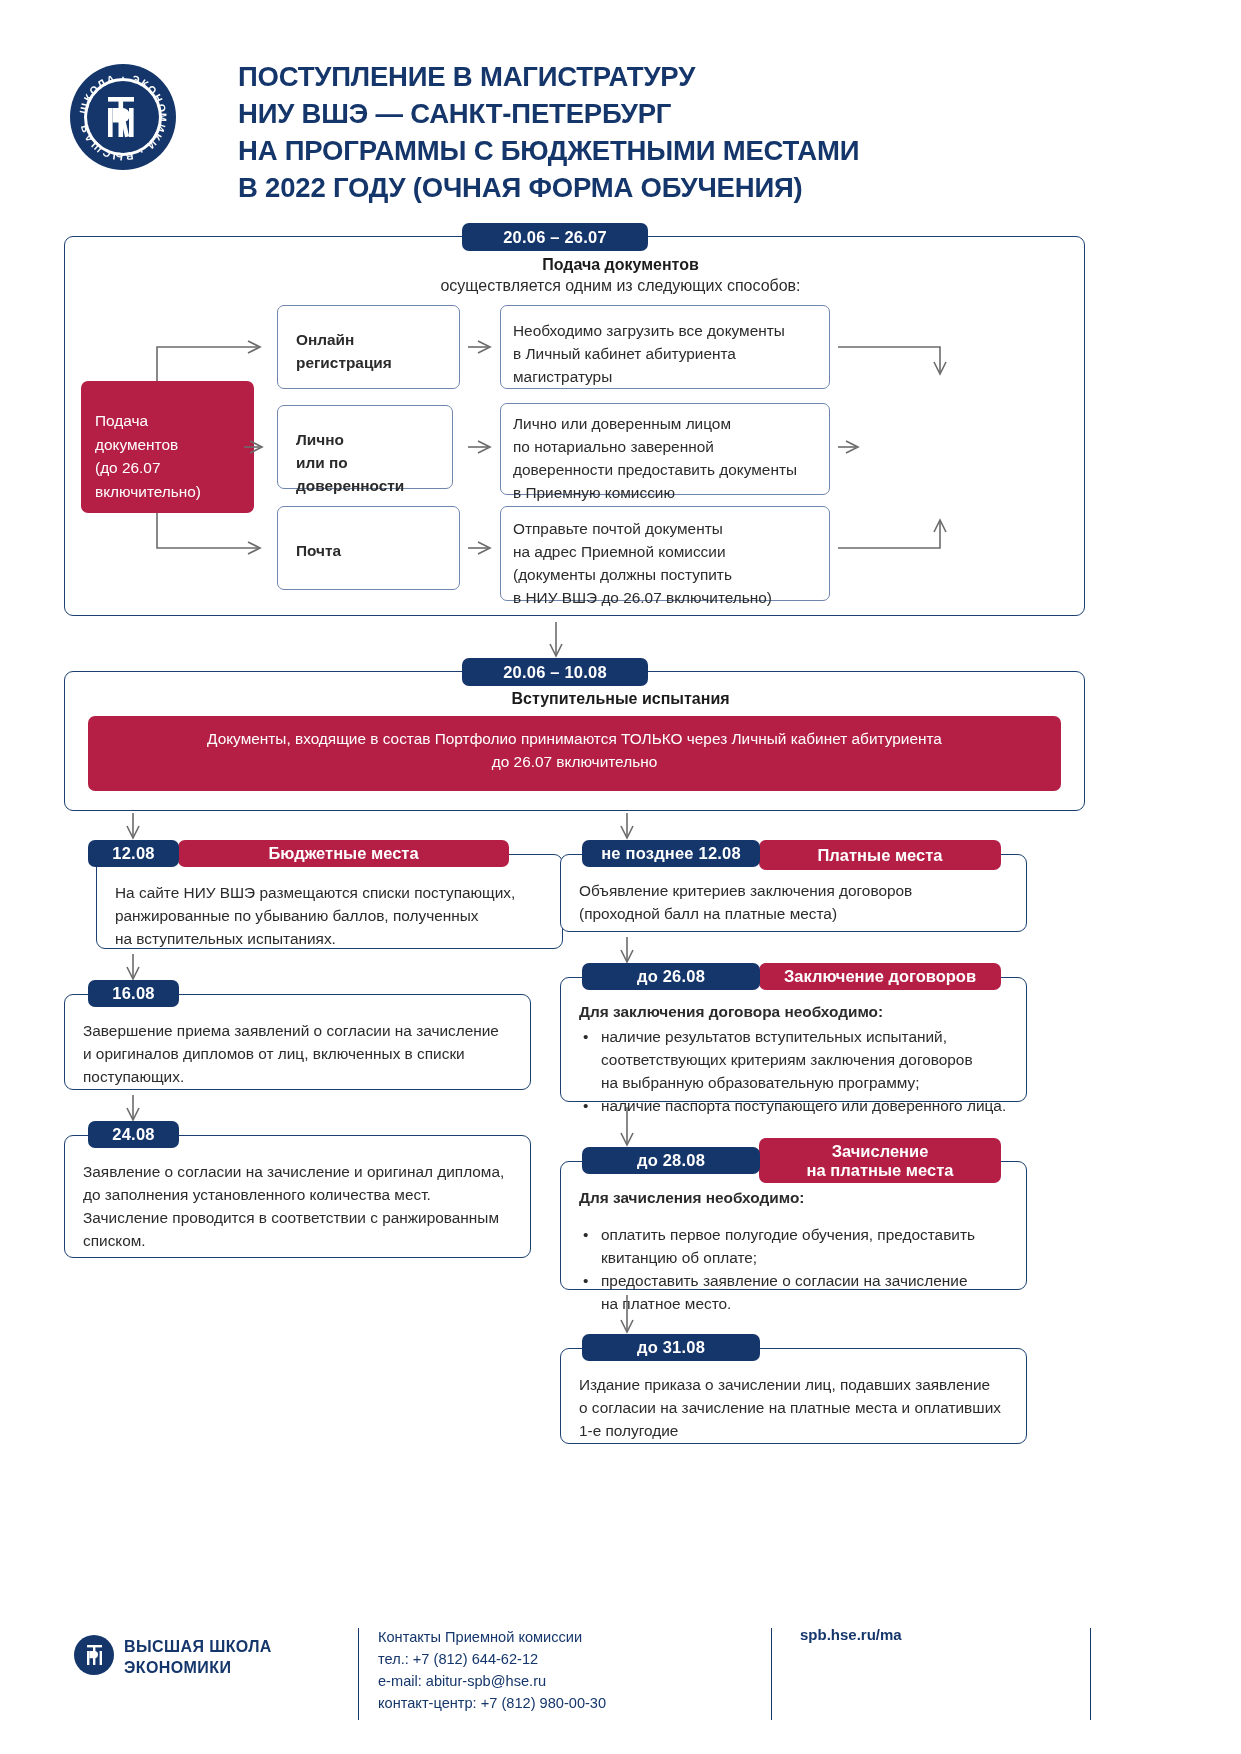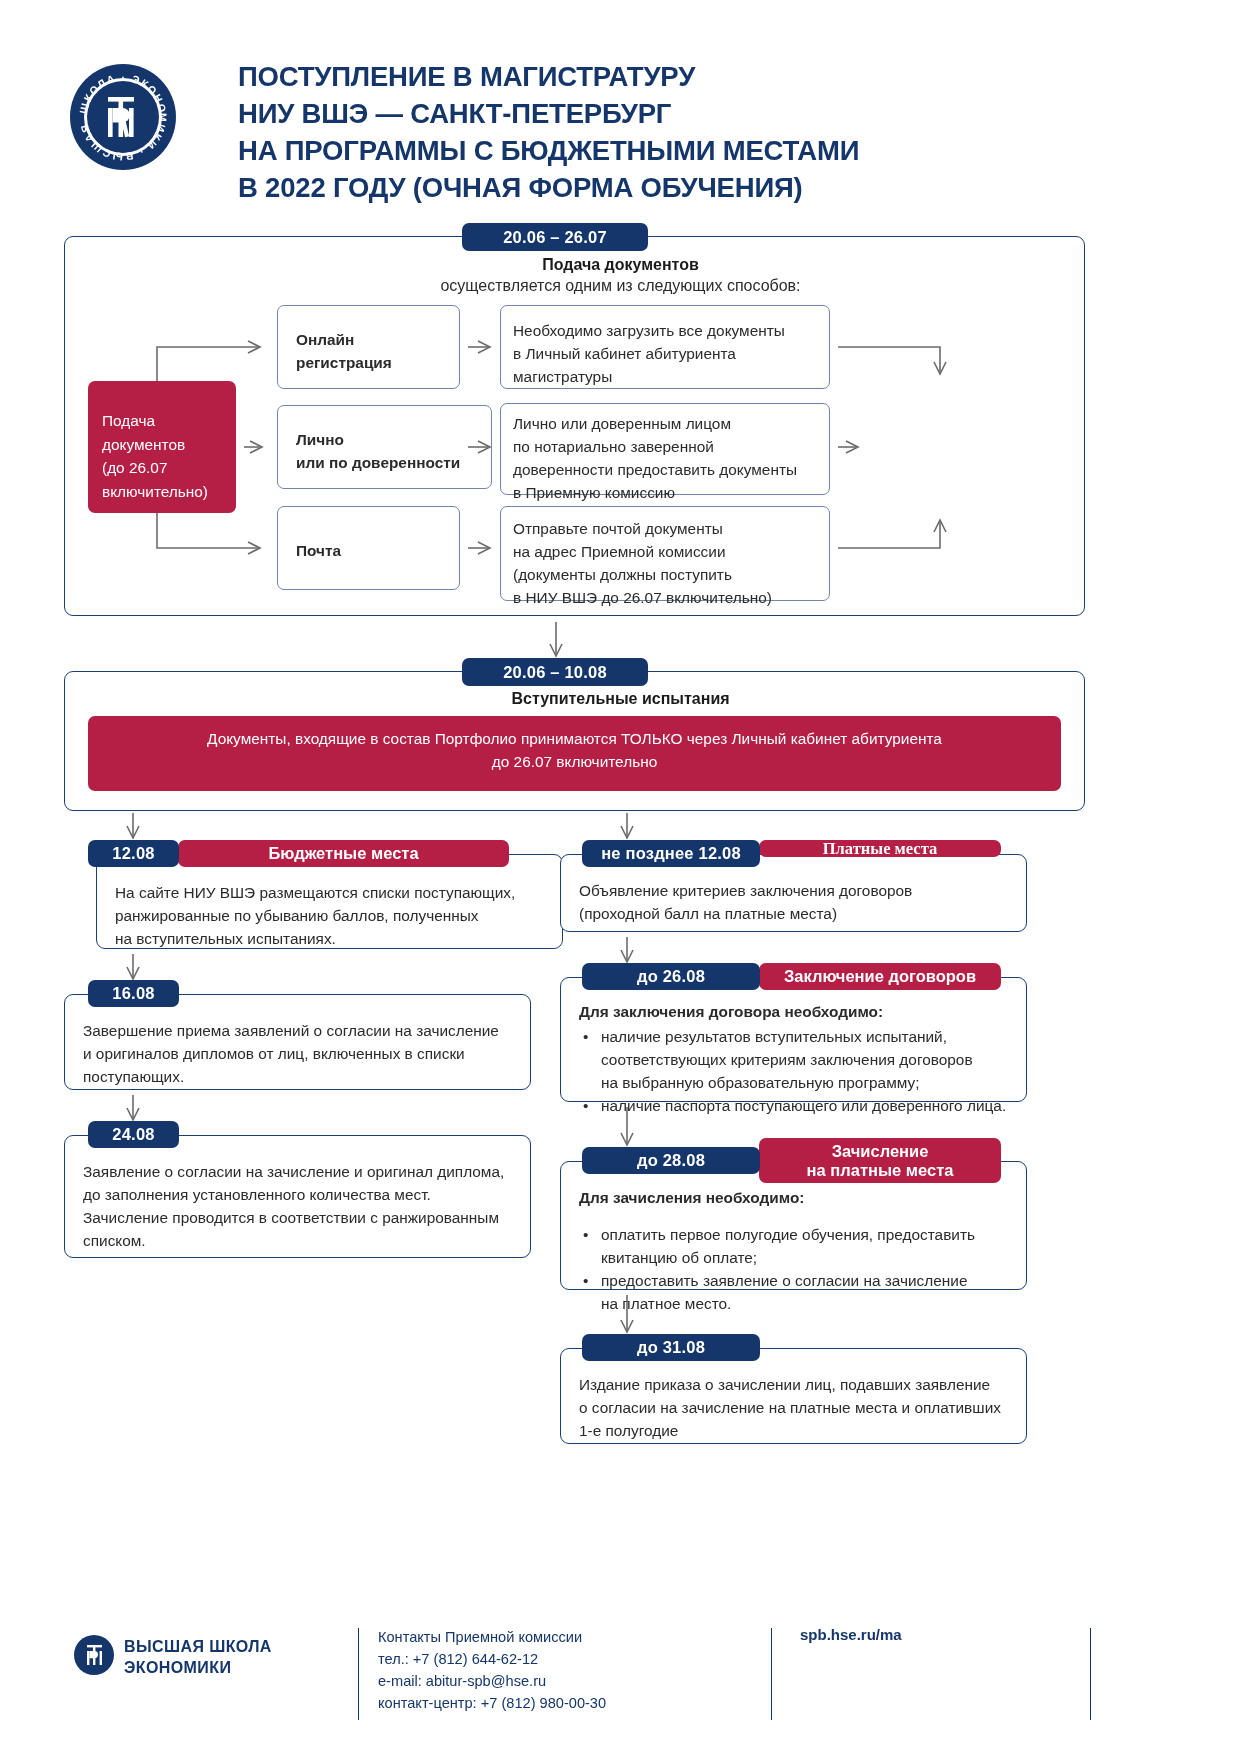--- a/index.html
+++ b/index.html
@@ -195,33 +195,33 @@
 В 2022 ГОДУ (ОЧНАЯ ФОРМА ОБУЧЕНИЯ)</div>
   </div>
 
   <div class="panel" style="left:64px; top:236px; width:1021px; height:380px;"></div>
 
   <div class="pill" style="left:462px; top:223px; width:186px; height:28px;">20.06 – 26.07</div>
 
   <div class="section-caption" style="left:0; top:256px;">Подача документов</div>
   <div class="section-sub" style="left:0; top:277px;">осуществляется одним из следующих способов:</div>
 
-  <div class="crimson-box" style="left:88px; top:381px; width:148px; height:132px; padding:28px 0 0 14px;">
+  <div class="crimson-box" style="left:81px; top:381px; width:173px; height:132px; padding:28px 0 0 14px;">
     <div class="txt txt-white" style="font-size:15.4px; line-height:23.5px;">Подача
 документов
 (до 26.07
 включительно)</div>
   </div>
 
 
   <div class="subbox" style="left:277px; top:305px; width:183px; height:84px; padding:22px 0 0 18px;">
     <div class="txt txt-bold">Онлайн
 регистрация</div>
   </div>
-  <div class="subbox" style="left:277px; top:405px; width:215px; height:84px; padding:22px 0 0 18px;">
+  <div class="subbox" style="left:277px; top:405px; width:176px; height:84px; padding:22px 0 0 18px;">
     <div class="txt txt-bold">Лично
 или по доверенности</div>
   </div>
   <div class="subbox" style="left:277px; top:506px; width:183px; height:84px; padding:32px 0 0 18px;">
     <div class="txt txt-bold">Почта</div>
   </div>
 
   <div class="subbox" style="left:500px; top:305px; width:330px; height:84px; padding:13px 0 0 12px;">
     <div class="txt">Необходимо загрузить все документы
 в Личный кабинет абитуриента
@@ -301,21 +301,21 @@
 
   <div class="pill" style="left:88px; top:1121px; width:91px; height:27px;">24.08</div>
   <div class="panel" style="left:64px; top:1135px; width:467px; height:123px; padding:24px 0 0 18px;">
     <div class="txt">Заявление о согласии на зачисление и оригинал диплома,
 до заполнения установленного количества мест.
 Зачисление проводится в соответствии с ранжированным
 списком.</div>
   </div>
 
   <div class="pill" style="left:582px; top:840px; width:178px; height:27px;">не позднее 12.08</div>
-  <div class="tag-crimson" style="left:759px; top:840px; width:242px; height:17px;font-family:Liberation Serif, serif;">Платные места</div>
+  <div class="tag-crimson" style="left:759px; top:840px; width:242px; height:30px;">Платные места</div>
   <div class="panel" style="left:560px; top:854px; width:467px; height:78px; padding:24px 0 0 18px;">
     <div class="txt">Объявление критериев заключения договоров
 (проходной балл на платные места)</div>
   </div>
 
   <div class="pill" style="left:582px; top:963px; width:178px; height:27px;">до 26.08</div>
   <div class="tag-crimson" style="left:759px; top:963px; width:242px; height:27px;text-align:right;">Заключение договоров</div>
   <div class="panel" style="left:560px; top:977px; width:467px; height:125px; padding:22px 14px 0 18px;">
     <div class="txt txt-bold" style="margin-bottom:2px;">Для заключения договора необходимо:</div>
     <ul class="blist">

